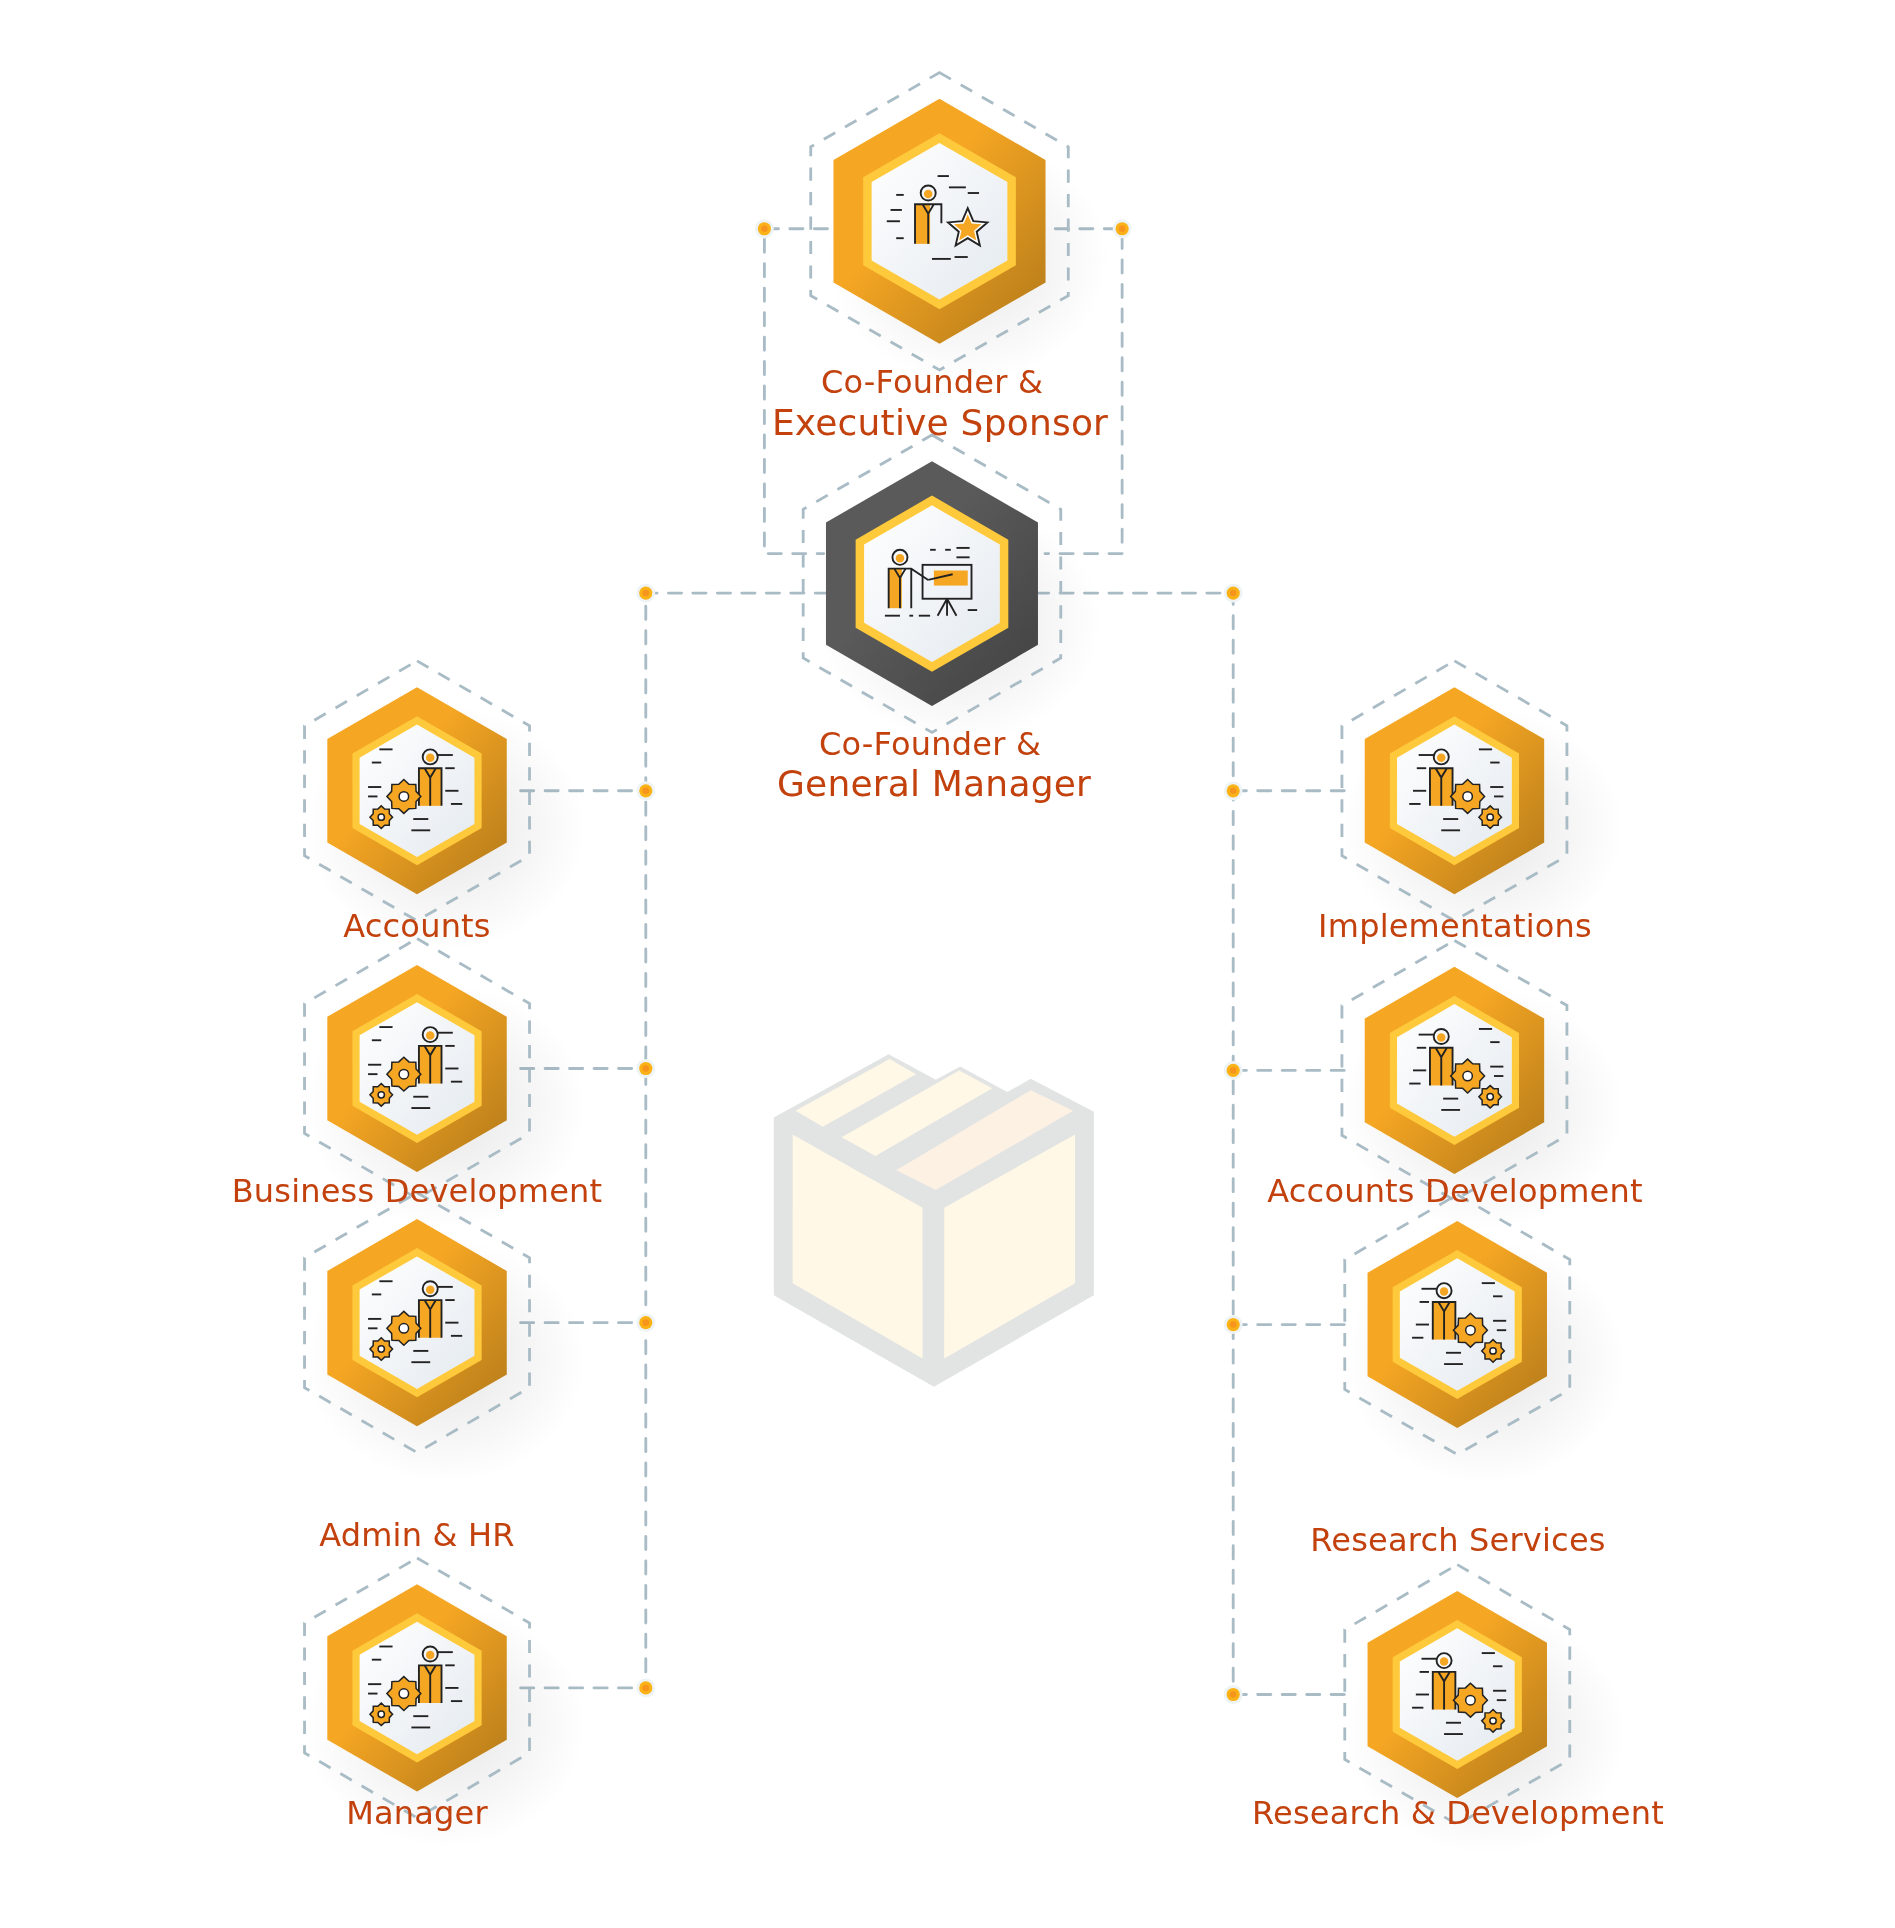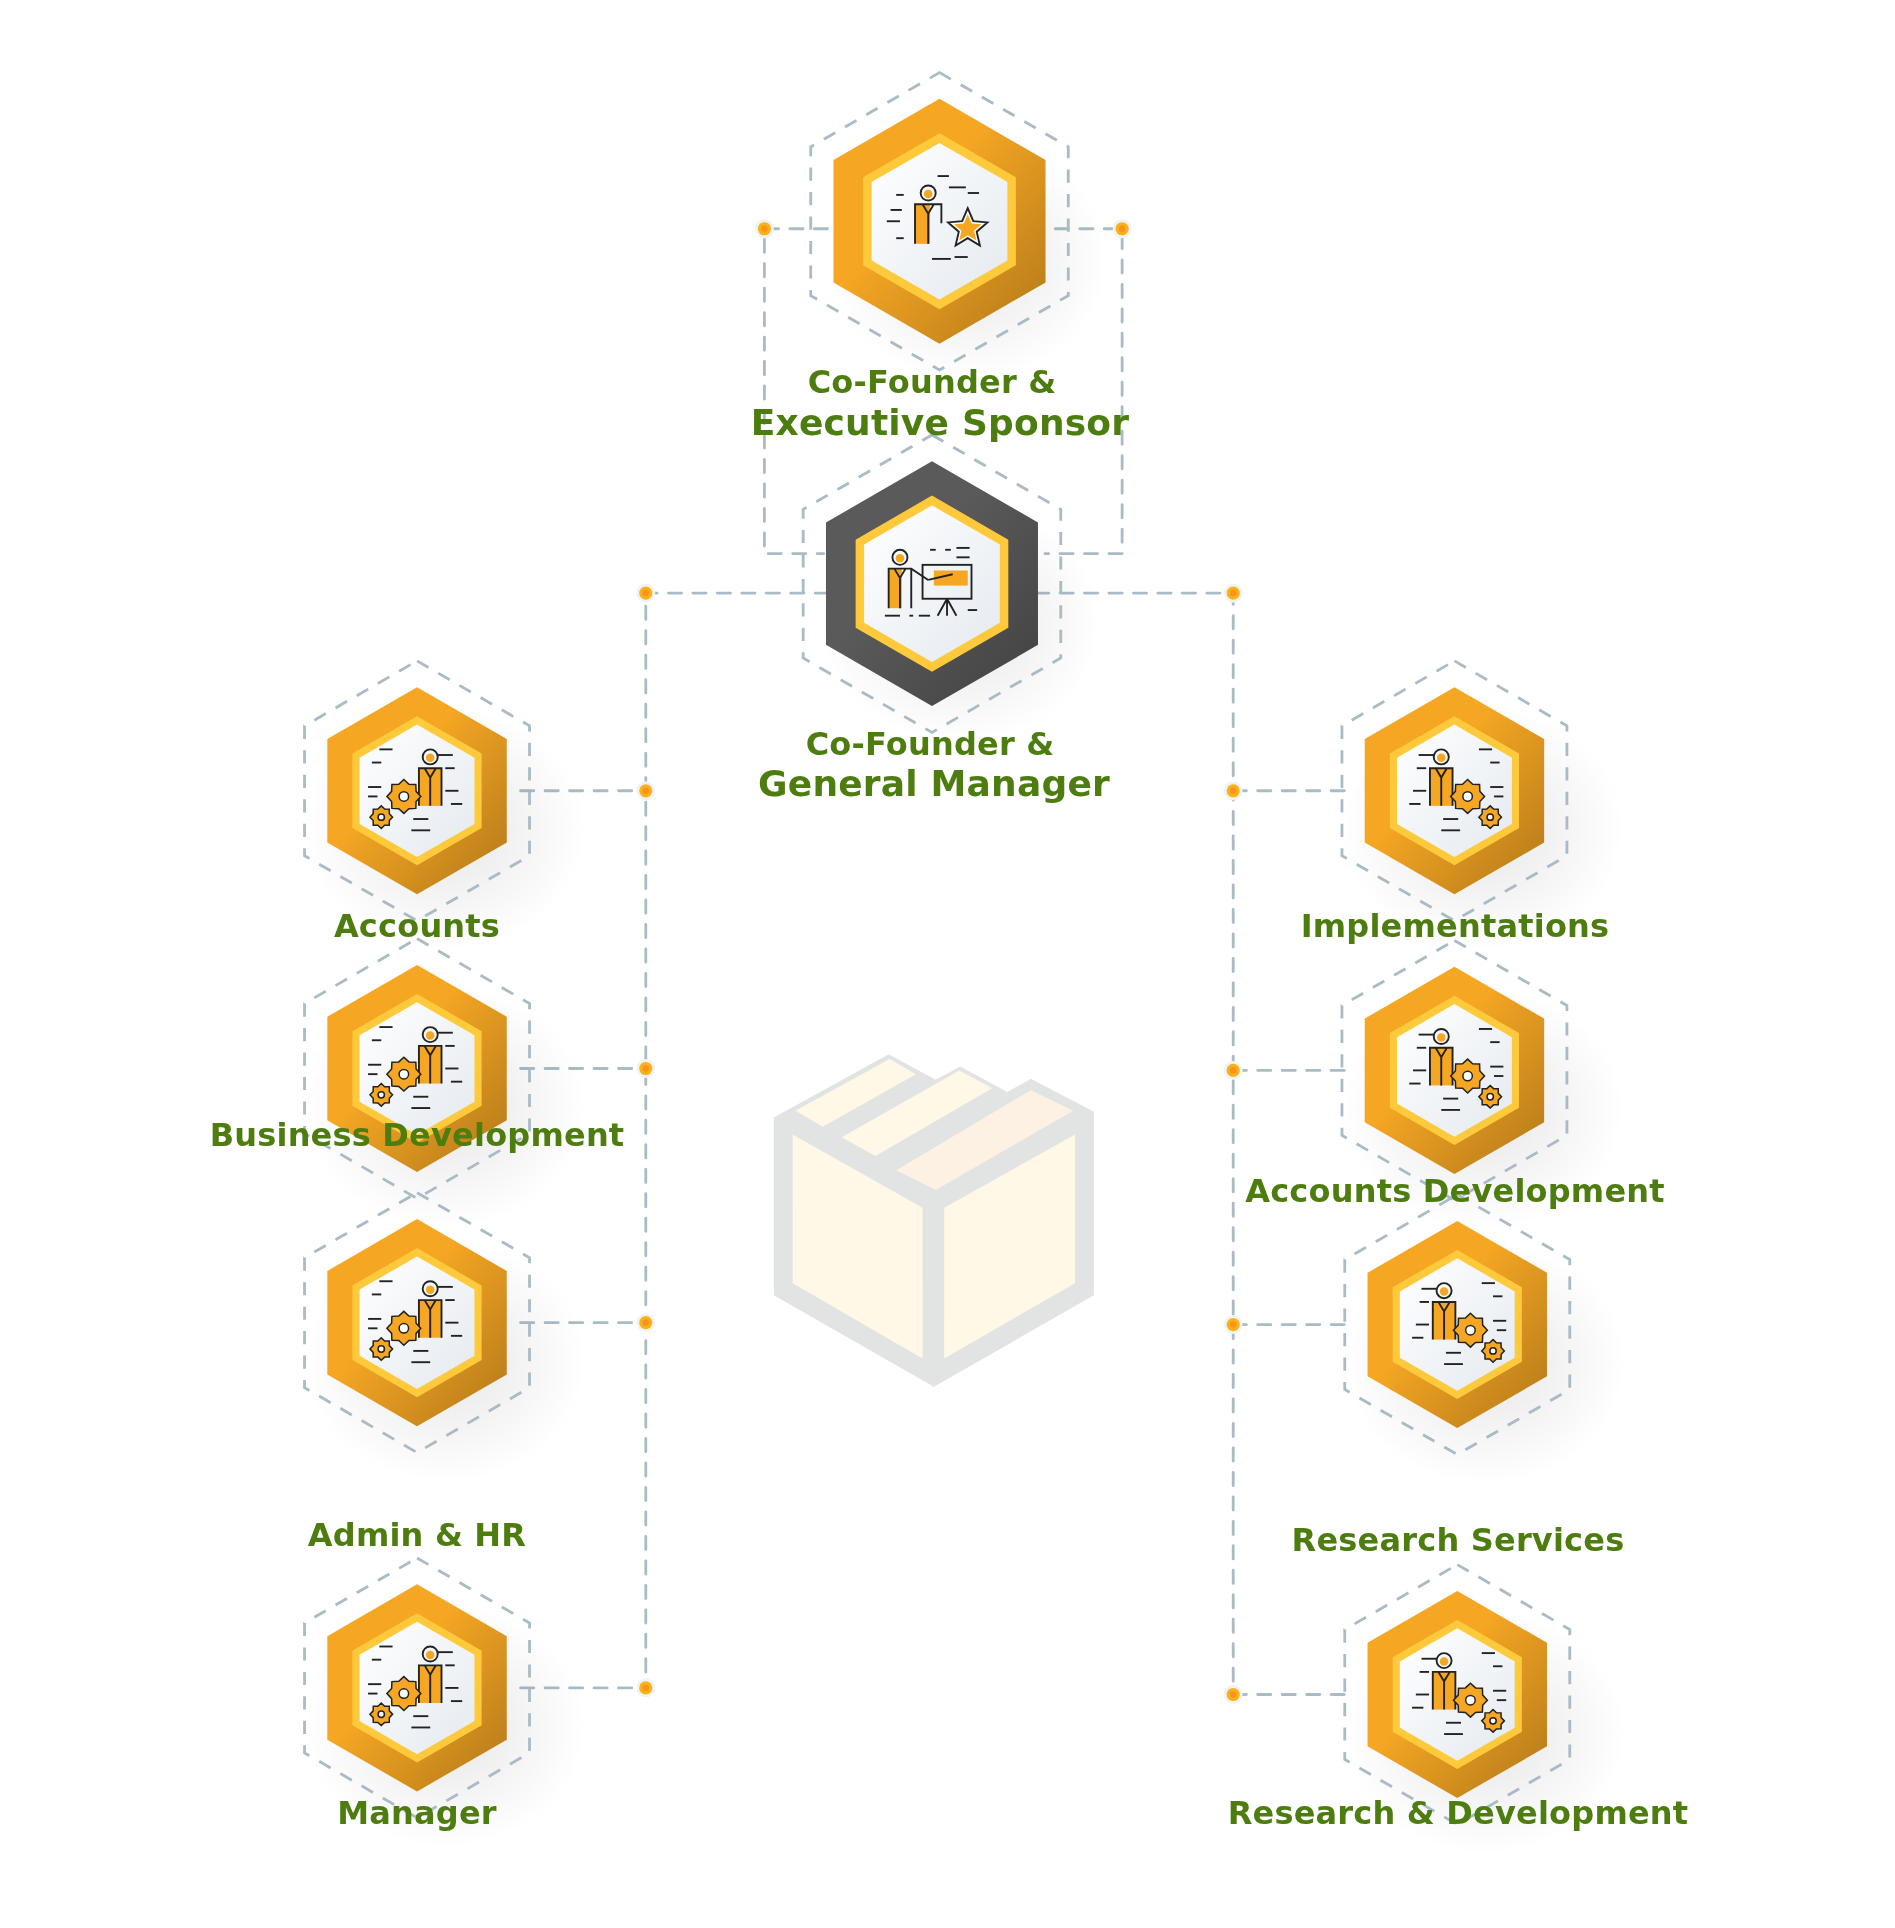--- a/index.html
+++ b/index.html
@@ -1,19 +1,19 @@
 <!DOCTYPE html>
 <html style="font-size:15px"><head>
 <meta charset="utf-8">
 <style>
   html, body { margin: 0; padding: 0; background: #ffffff; }
   body { width: 1895px; height: 1928px; position: relative; overflow: hidden;
          font-family: "Liberation Sans", "DejaVu Sans", sans-serif; }
   #stage { position: absolute; left: 0; top: 0; width: 1895px; height: 1928px; }
-  .label { position: absolute; color: #4d7c0f; font-weight: 700; text-align: right;
+  .label { position: absolute; color: #c2410c; font-weight: 400; text-align: right;
            white-space: nowrap; transform: translateX(-50%);
            font-family: "DejaVu Sans", "Liberation Sans", sans-serif; letter-spacing: 0.2px; }
   .label.big { font-size: 32px; }
   .label.small { font-size: 36px; }
 </style>
 </head>
 <body>
 
 <svg id="stage" width="1895" height="1928" viewBox="0 0 2013 2048" xmlns="http://www.w3.org/2000/svg">
   <defs>
@@ -410,21 +410,21 @@
       <circle cx="1310" cy="1800" r="3.5" fill="#f7941d"></circle>
     </g>
 </svg>
 
 <div id="labels">
     <div class="label big" style="left: 932px; top: 363px;">Co-Founder &amp;</div>
     <div class="label small" style="left: 940px; top: 402px;">Executive Sponsor</div>
     <div class="label big" style="left: 930px; top: 725px;">Co-Founder &amp;</div>
     <div class="label small" style="left: 934px; top: 763px;">General Manager</div>
     <div class="label big" style="left: 417px; top: 907px;">Accounts</div>
-    <div class="label big" style="left: 417px; top: 1116px;">Business Development</div>
+    <div class="label big" style="left: 417px; top: 1172px;">Business Development</div>
     <div class="label big" style="left: 417px; top: 1516px;">Admin &amp; HR</div>
     <div class="label big" style="left: 417px; top: 1794px;">Manager</div>
     <div class="label big" style="left: 1455px; top: 907px;">Implementations</div>
     <div class="label big" style="left: 1455px; top: 1172px;">Accounts Development</div>
     <div class="label big" style="left: 1458px; top: 1521px;">Research Services</div>
     <div class="label big" style="left: 1458px; top: 1794px;">Research &amp; Development</div>
   </div>
 
 
 </body></html>

